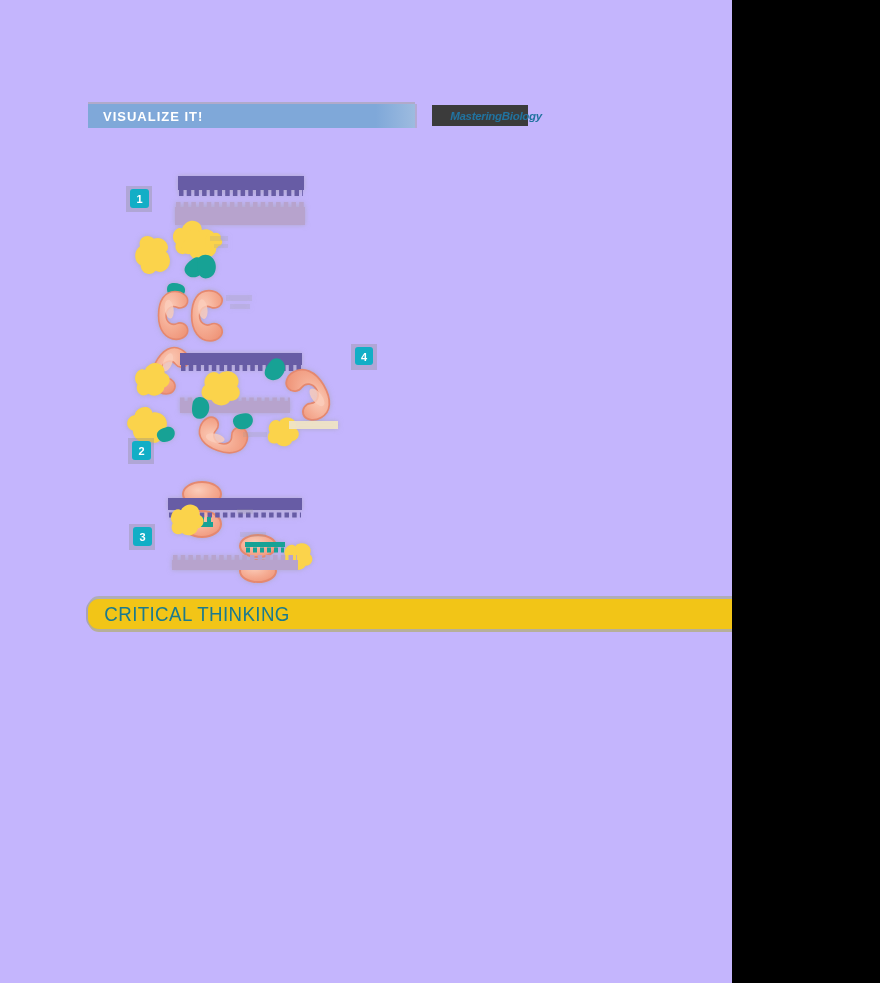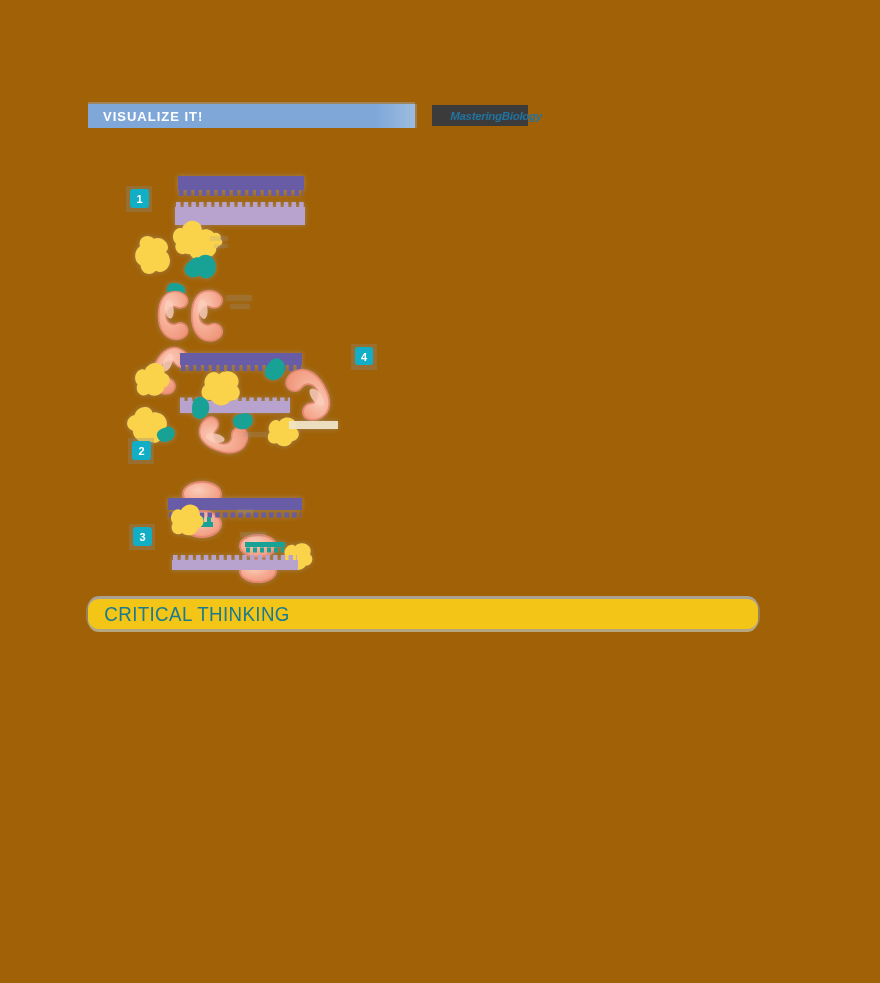--- a/index.html
+++ b/index.html
@@ -1,16 +1,16 @@
 <!DOCTYPE html>
 <html><head>
 <meta charset="utf-8">
 <style>
   html,body{margin:0;padding:0;background:#000;}
-  #page{position:relative;width:880px;height:983px;background:#a16207;overflow:hidden;
+  #page{position:relative;width:732px;height:983px;background:#c4b5fd;overflow:hidden;
         font-family:"Liberation Sans", sans-serif;}
   
   #visualize-banner{position:absolute;left:88px;top:104px;width:327px;height:24px;
         background:linear-gradient(90deg,#7FA8D9 0%,#7FA8D9 88%,#9dbbdf 100%);
         box-shadow:0 -2px 0 rgba(160,160,160,.55), 2px 0 0 rgba(160,160,160,.45);
         display:flex;align-items:center;}
   #visualize-banner span{color:#fff;font-weight:bold;font-size:13px;letter-spacing:1px;
         padding-left:15px;}
   #logo-tab{position:absolute;left:432px;top:105px;width:96px;height:21px;background:#3B3B3B;
         display:flex;align-items:center;justify-content:center;}

